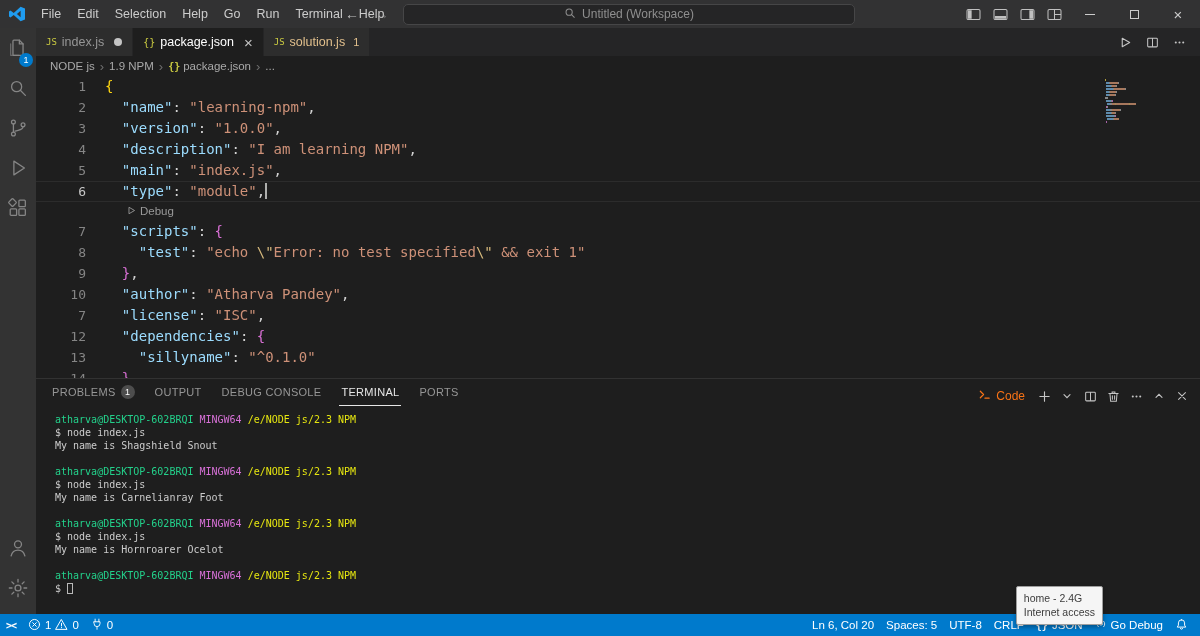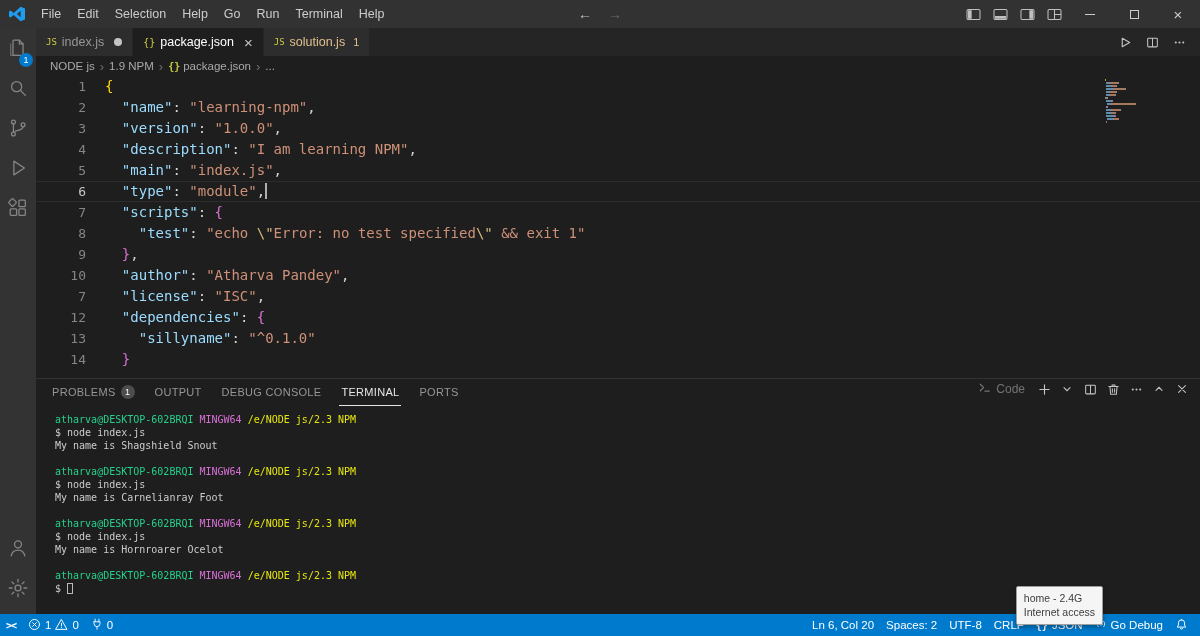--- a/index.html
+++ b/index.html
@@ -60,28 +60,28 @@
   .lens-row{height:19px}
   .lens-row .code-text{font:11.5px/19px "Liberation Sans",sans-serif;color:#999999;display:flex;align-items:center;gap:4px;margin-left:41px}
   .cursor{display:inline-block;width:2px;height:16px;background:#aeafad;vertical-align:-3px}
   .tk-key{color:#9cdcfe}.tk-str{color:#ce9178}.tk-esc{color:#d7ba7d}.tk-pun{color:#d4d4d4}.tk-b1{color:#ffd710}.tk-b2{color:#da70d6}
   .minimap{position:absolute;top:3px;right:55px;width:40px}
   .mm-line{height:2px;margin-bottom:1px;display:flex}
   .mm-seg{height:2px;display:inline-block;opacity:.85}
 
   
   .panel{flex:0 0 236px;background:#1e1e1e;border-top:1px solid #323232;display:flex;flex-direction:column}
-  .panel-header{flex:0 0 27px;height:27px;display:flex;align-items:flex-start;padding:0 8px 0 14px}
+  .panel-header{flex:0 0 27px;height:27px;display:flex;align-items:flex-end;padding:0 8px 0 14px}
   .panel-tabs{display:flex;gap:16px;height:100%;align-items:stretch}
   .panel-tab{display:flex;align-items:center;gap:5px;font-size:11px;color:#969696;letter-spacing:.3px;border-bottom:1px solid transparent;padding:0 2px}
   .panel-tab.active{color:#e7e7e7;border-bottom-color:#e7e7e7}
   .panel-badge{min-width:14px;height:14px;border-radius:7px;background:#4d4d4d;color:#fff;font-size:9px;display:flex;align-items:center;justify-content:center;letter-spacing:0;padding:0 2px}
   .panel-actions{margin-left:auto;display:flex;align-items:center;gap:3px;color:#c5c5c5}
   .pa-btn{width:20px;height:20px;display:flex;align-items:center;justify-content:center}
-  .launch-profile{display:flex;align-items:center;gap:5px;font-size:12px;color:#737373;margin-right:6px}
+  .launch-profile{display:flex;align-items:center;gap:5px;font-size:12px;color:#f97316;margin-right:6px}
   .terminal{flex:1;padding:7px 0 0 19px;font:10px/13px "DejaVu Sans Mono",monospace;overflow:hidden;color:#ccc}
   .t-line{white-space:pre;height:13px}
   .t-cursor{display:inline-block;width:6px;height:11px;border:1px solid #b9b9b9;vertical-align:-2px}
   .tt-g{color:#23d18b}.tt-m{color:#d670d6}.tt-y{color:#e5e510}.tt-w{color:#cccccc}
 
   
   .statusbar{flex:0 0 22px;height:22px;background:#007acc;display:flex;align-items:center;color:#fff;font-size:11.5px;padding-right:6px}
   .sb-left,.sb-right{display:flex;height:100%;align-items:center}
   .sb-right{margin-left:auto}
   .sb-item{display:flex;align-items:center;gap:4px;padding:0 6px;height:100%}
@@ -110,20 +110,27 @@
         <div class="menu-item">Help</div>
         <div class="menu-item">Go</div>
         <div class="menu-item">Run</div>
         <div class="menu-item">Terminal</div>
         <div class="menu-item">Help</div>
       </div>
     <div class="cc-wrap">
       <div class="nav">
         <span>←</span>
         <span class="fwd">→</span>
+      </div>
+      <div class="command-center">
+        <span><svg viewBox="0 0 14 14" width="12" height="12" fill="none" stroke="currentColor" stroke-width="1.2" stroke-linecap="round">
+              <circle cx="6" cy="6" r="3.6"></circle>
+              <path d="M8.8 8.8L12 12"></path>
+            </svg></span>
+        <span>Untitled (Workspace)</span>
       </div>
     </div>
     <div class="tb-right">
       <span class="tb-icon">
           <svg viewBox="0 0 16 14" width="15" height="13">
             <rect x="1" y="1.5" width="14" height="11" rx="1.5" fill="none" stroke="currentColor" stroke-width="1.1"></rect>
             <path d="M2 2.4h4v9.2H2z" fill="currentColor"></path>
           </svg>
         </span>
       <span class="tb-icon">
@@ -287,20 +294,26 @@
               <div class="code-text"><span class="tk-pun">  </span><span class="tk-key">"description"</span><span class="tk-pun">: </span><span class="tk-str">"I am learning NPM"</span><span class="tk-pun">,</span></div>
             </div>
             <div class="code-row">
               <div class="gutter">5</div>
               <div class="code-text"><span class="tk-pun">  </span><span class="tk-key">"main"</span><span class="tk-pun">: </span><span class="tk-str">"index.js"</span><span class="tk-pun">,</span></div>
             </div>
             <div class="code-row current">
               <div class="gutter">6</div>
               <div class="code-text"><span class="tk-pun">  </span><span class="tk-key">"type"</span><span class="tk-pun">: </span><span class="tk-str">"module"</span><span class="tk-pun">,</span><span class="cursor"></span></div>
             </div>
+            <div class="code-row lens-row">
+              <div class="gutter"></div>
+              <div class="code-text"><span class="lens-icon"><svg viewBox="0 0 10 10" width="9" height="9" fill="none" stroke="currentColor" stroke-width="1" stroke-linejoin="round">
+                    <path d="M2.2 1.4L8.4 5 2.2 8.6z"></path>
+                  </svg></span><span>Debug</span></div>
+            </div>
             <div class="code-row">
               <div class="gutter">7</div>
               <div class="code-text"><span class="tk-pun">  </span><span class="tk-key">"scripts"</span><span class="tk-pun">: </span><span class="tk-b2">{</span></div>
             </div>
             <div class="code-row">
               <div class="gutter">8</div>
               <div class="code-text"><span class="tk-pun">    </span><span class="tk-key">"test"</span><span class="tk-pun">: </span><span class="tk-str">"echo </span><span class="tk-esc">\"</span><span class="tk-str">Error: no test specified</span><span class="tk-esc">\"</span><span class="tk-str"> &amp;&amp; exit 1"</span></div>
             </div>
             <div class="code-row">
               <div class="gutter">9</div>
@@ -529,21 +542,21 @@
       </div>
       <div class="sb-item">
         <span><svg viewBox="0 0 16 16" width="12" height="12" fill="none" stroke="currentColor" stroke-width="1.2" stroke-linecap="round">
               <path d="M5.5 1.5V5M10.5 1.5V5M4 5h8v2.5a4 4 0 0 1-8 0zM8 11.5V15"></path>
             </svg></span>
         <span>0</span>
       </div>
     </div>
     <div class="sb-right">
       <div class="sb-item">Ln 6, Col 20</div>
-      <div class="sb-item">Spaces: 2</div>
+      <div class="sb-item">Spaces: 5</div>
       <div class="sb-item">UTF-8</div>
       <div class="sb-item">CRLF</div>
       <div class="sb-item">
         <span class="sb-braces">{}</span>
         <span>JSON</span>
       </div>
       <div class="sb-item">
         <span><svg viewBox="0 0 16 16" width="12" height="12" fill="none" stroke="currentColor" stroke-width="1.2" stroke-linecap="round">
               <circle cx="8" cy="8" r="1.6"></circle>
               <path d="M4.4 4.4a5 5 0 0 0 0 7.2M11.6 4.4a5 5 0 0 1 0 7.2"></path>

